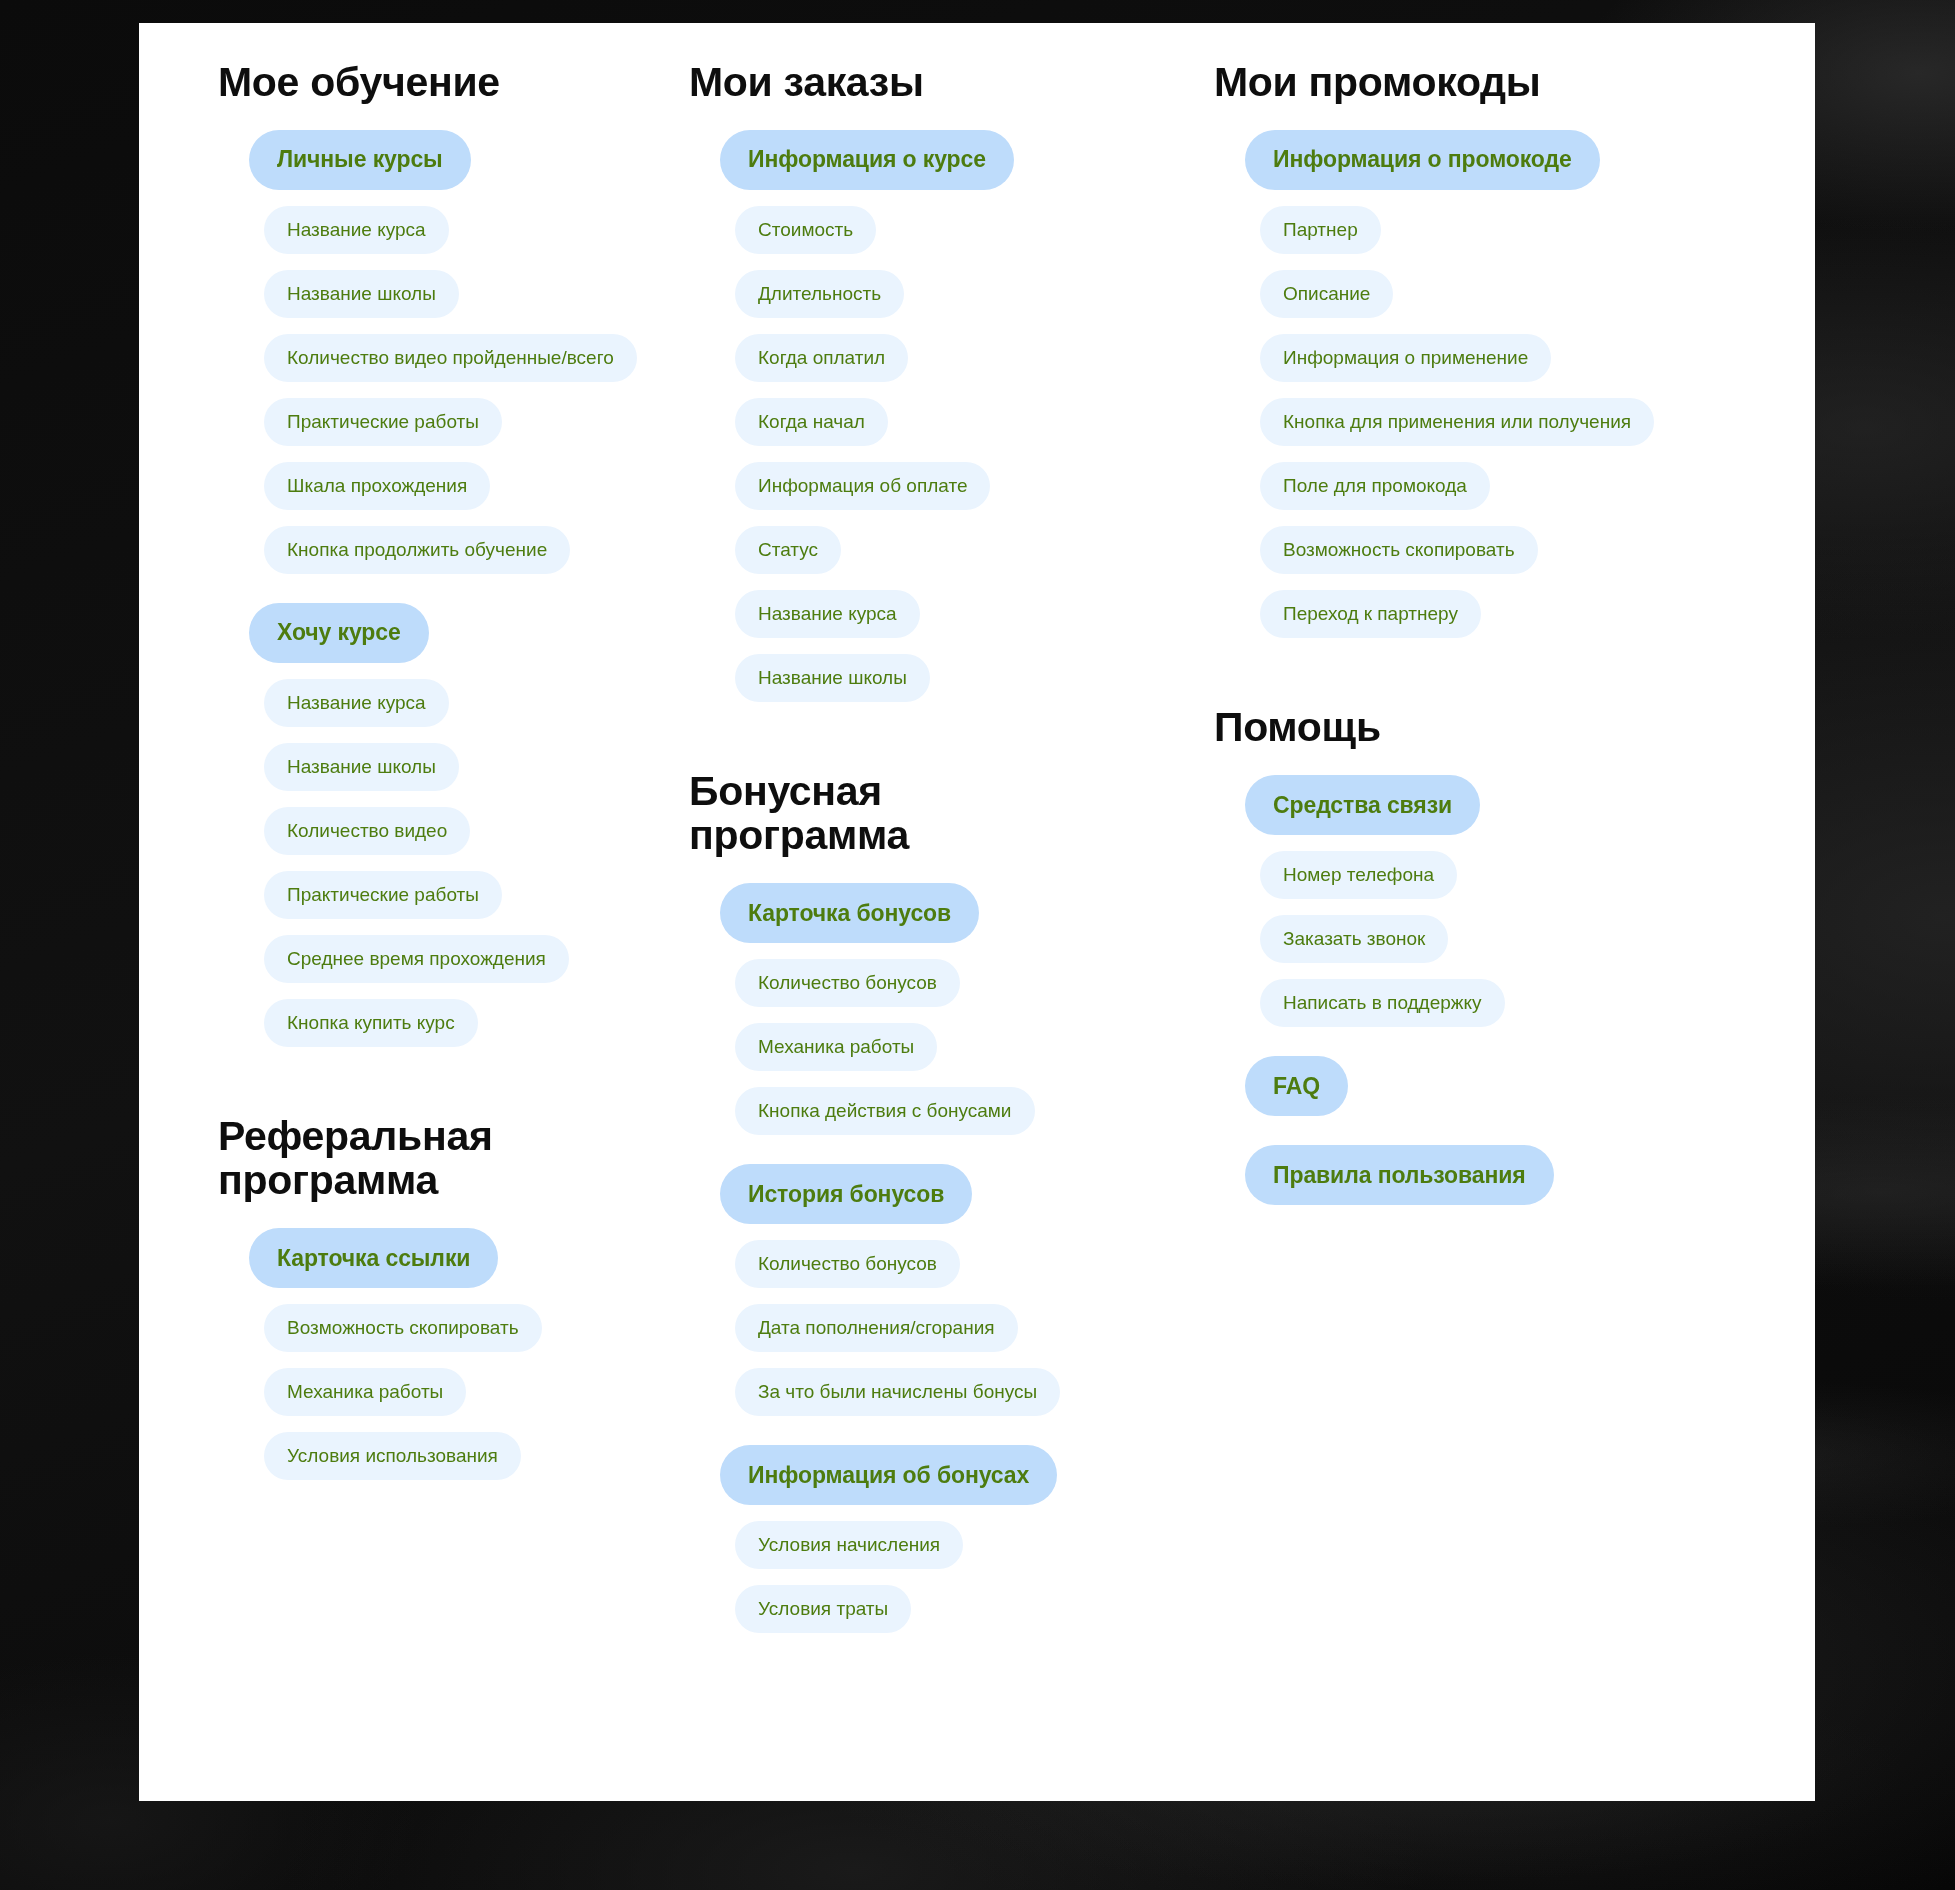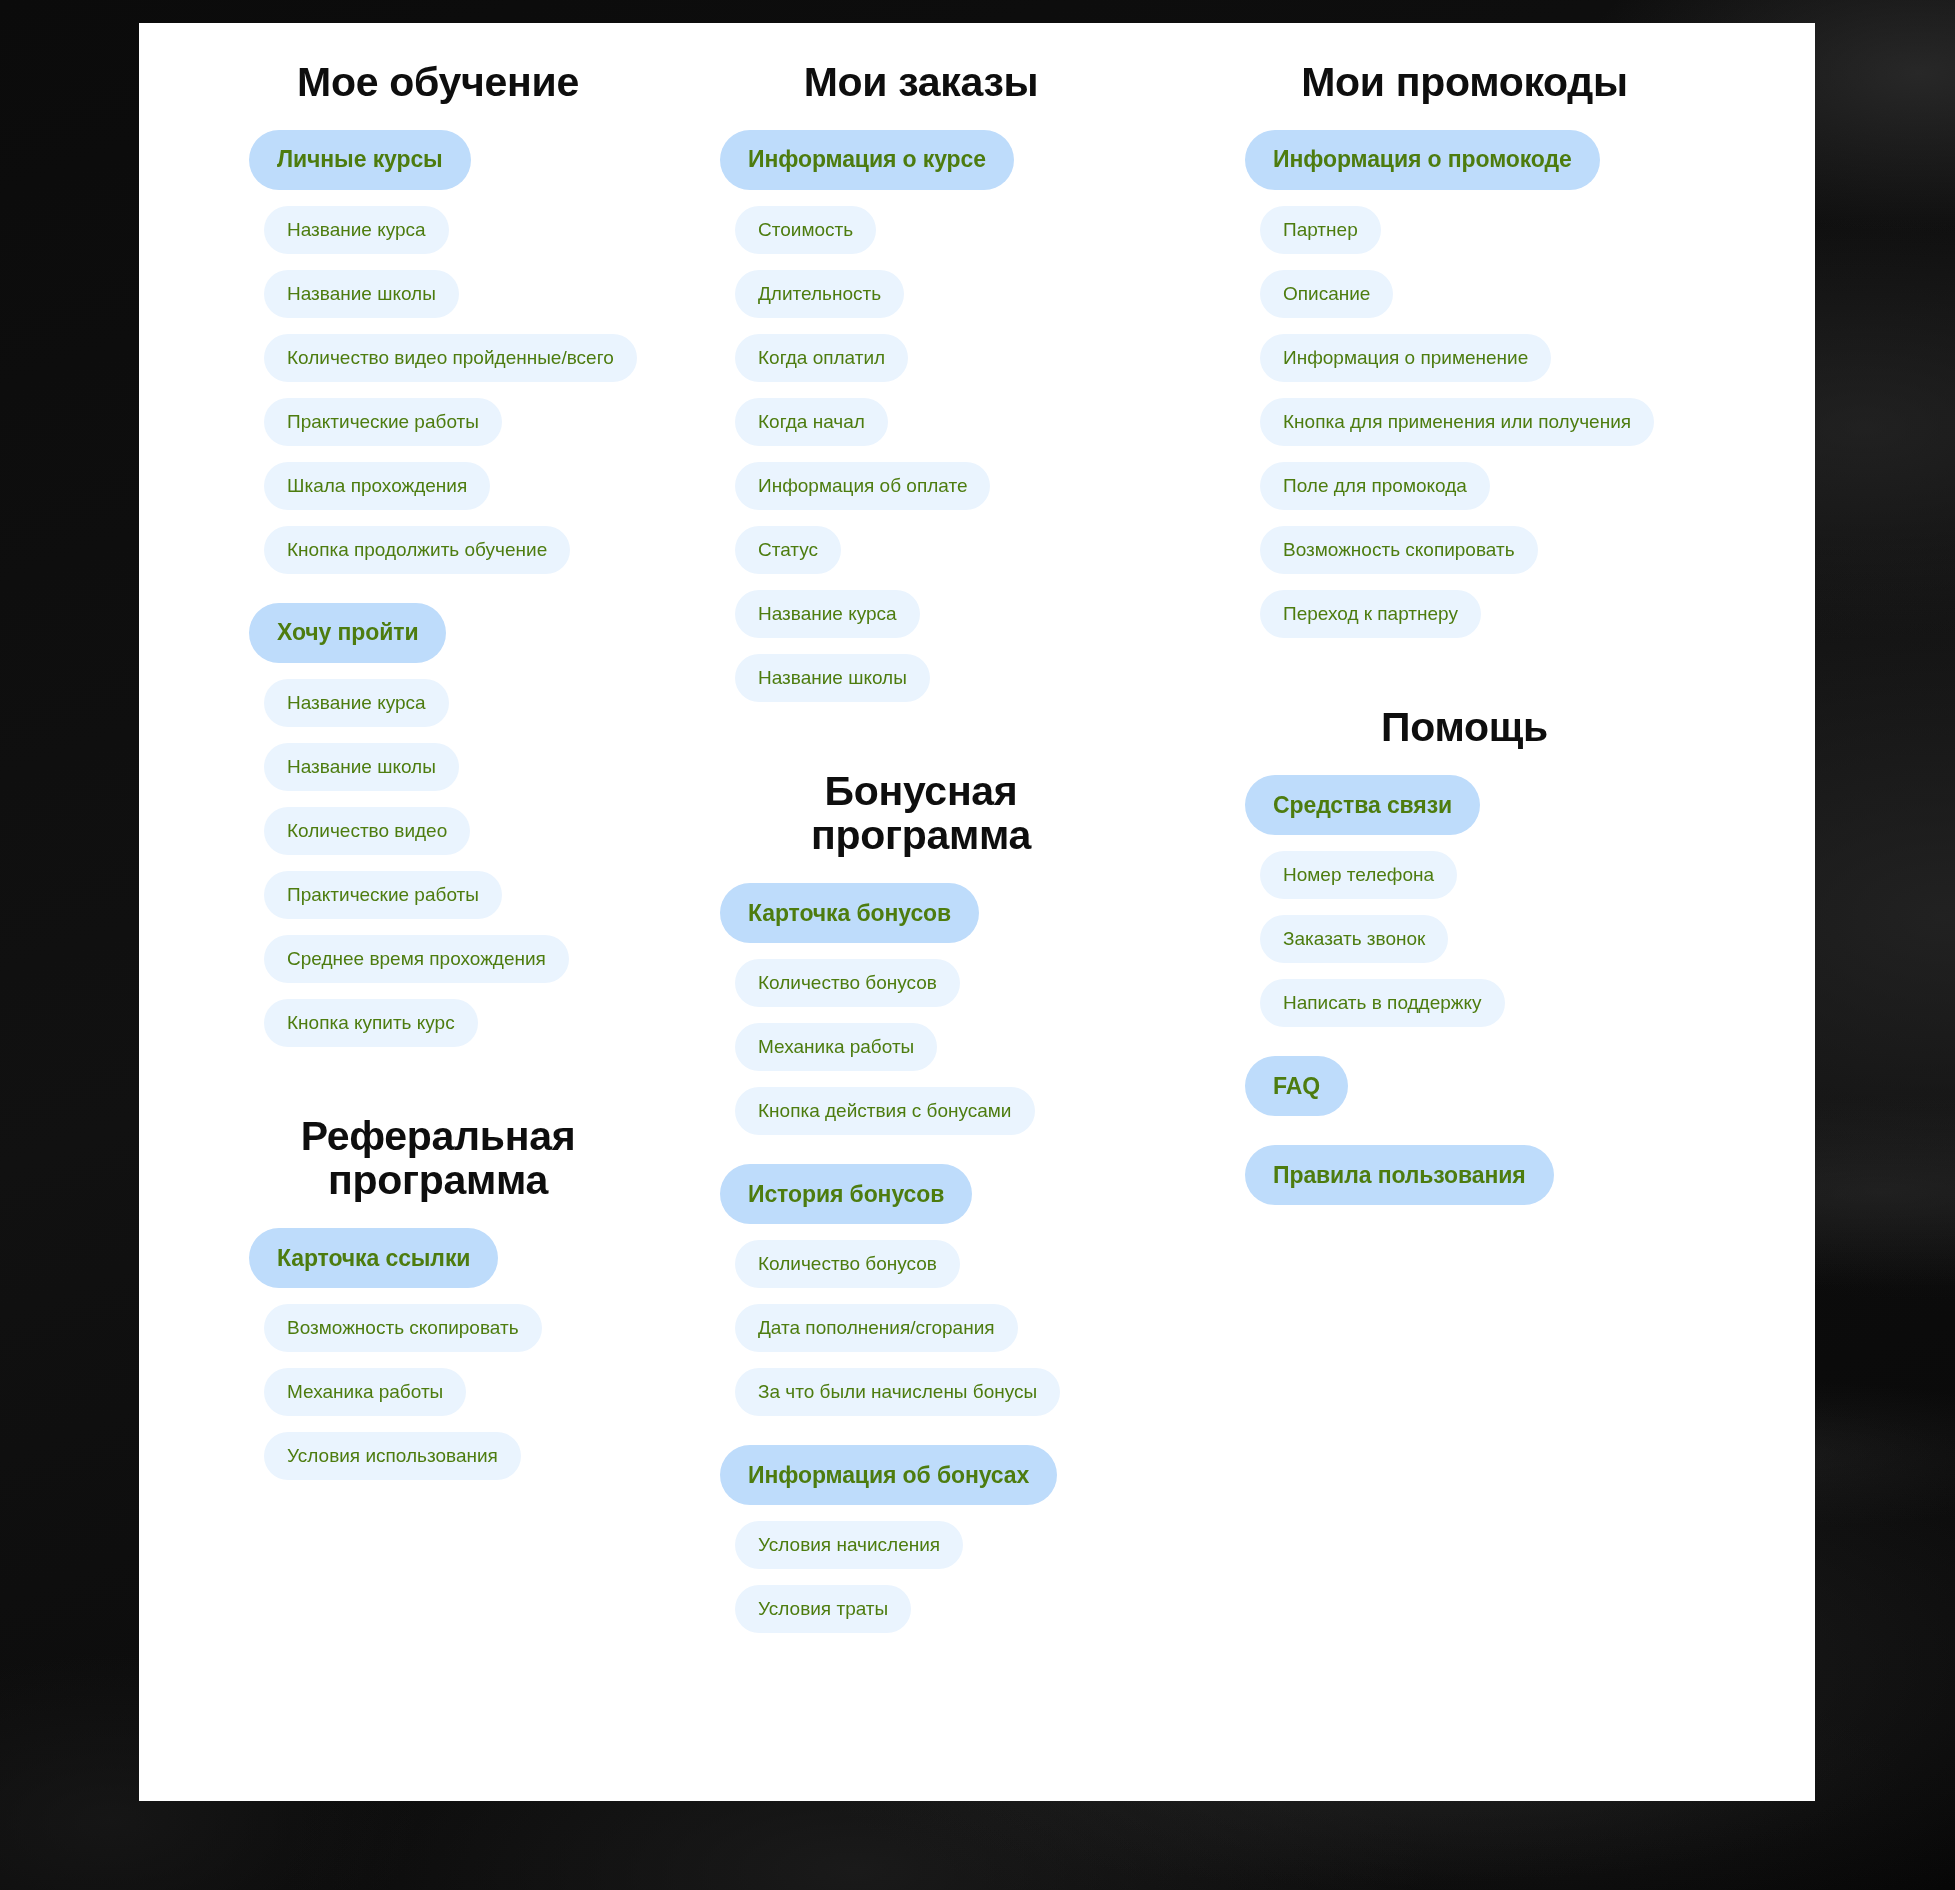--- a/index.html
+++ b/index.html
@@ -46,21 +46,20 @@
   #col-3{left:1075px;width:501px;}
 
   .group-title{
     font-size:41px;
     font-weight:700;
     line-height:1.08;
     letter-spacing:-0.3px;
     color:#0e0e0e;
     margin:0;
     white-space:pre-line;
-    text-align:center;
   }
 
   .pill-list{margin:0;padding:0;list-style:none;}
 
   .pill{
     display:inline-flex;
     align-items:center;
     border-radius:610px;
     color:#4d7c0f;
     white-space:nowrap;
@@ -100,21 +99,21 @@
       <div class="gap-title-pill"></div>
       <div><div class="pill pill-primary">Личные курсы</div><div class="gap-pill-sub"></div><ul class="pill-list">
           <li><span class="pill pill-sub">Название курса</span></li>
           <li style="margin-top: 16px;"><span class="pill pill-sub">Название школы</span></li>
           <li style="margin-top: 16px;"><span class="pill pill-sub">Количество видео пройденные/всего</span></li>
           <li style="margin-top: 16px;"><span class="pill pill-sub">Практические работы</span></li>
           <li style="margin-top: 16px;"><span class="pill pill-sub">Шкала прохождения</span></li>
           <li style="margin-top: 16px;"><span class="pill pill-sub">Кнопка продолжить обучение</span></li>
         </ul></div>
       <div class="gap-block"></div>
-      <div><div class="pill pill-primary">Хочу пройти</div><div class="gap-pill-sub"></div><ul class="pill-list">
+      <div><div class="pill pill-primary">Хочу курсе</div><div class="gap-pill-sub"></div><ul class="pill-list">
           <li><span class="pill pill-sub">Название курса</span></li>
           <li style="margin-top: 16px;"><span class="pill pill-sub">Название школы</span></li>
           <li style="margin-top: 16px;"><span class="pill pill-sub">Количество видео</span></li>
           <li style="margin-top: 16px;"><span class="pill pill-sub">Практические работы</span></li>
           <li style="margin-top: 16px;"><span class="pill pill-sub">Среднее время прохождения</span></li>
           <li style="margin-top: 16px;"><span class="pill pill-sub">Кнопка купить курс</span></li>
         </ul></div>
       <div class="gap-section"></div>
       <h2 class="group-title">Реферальная
 программа</h2>

